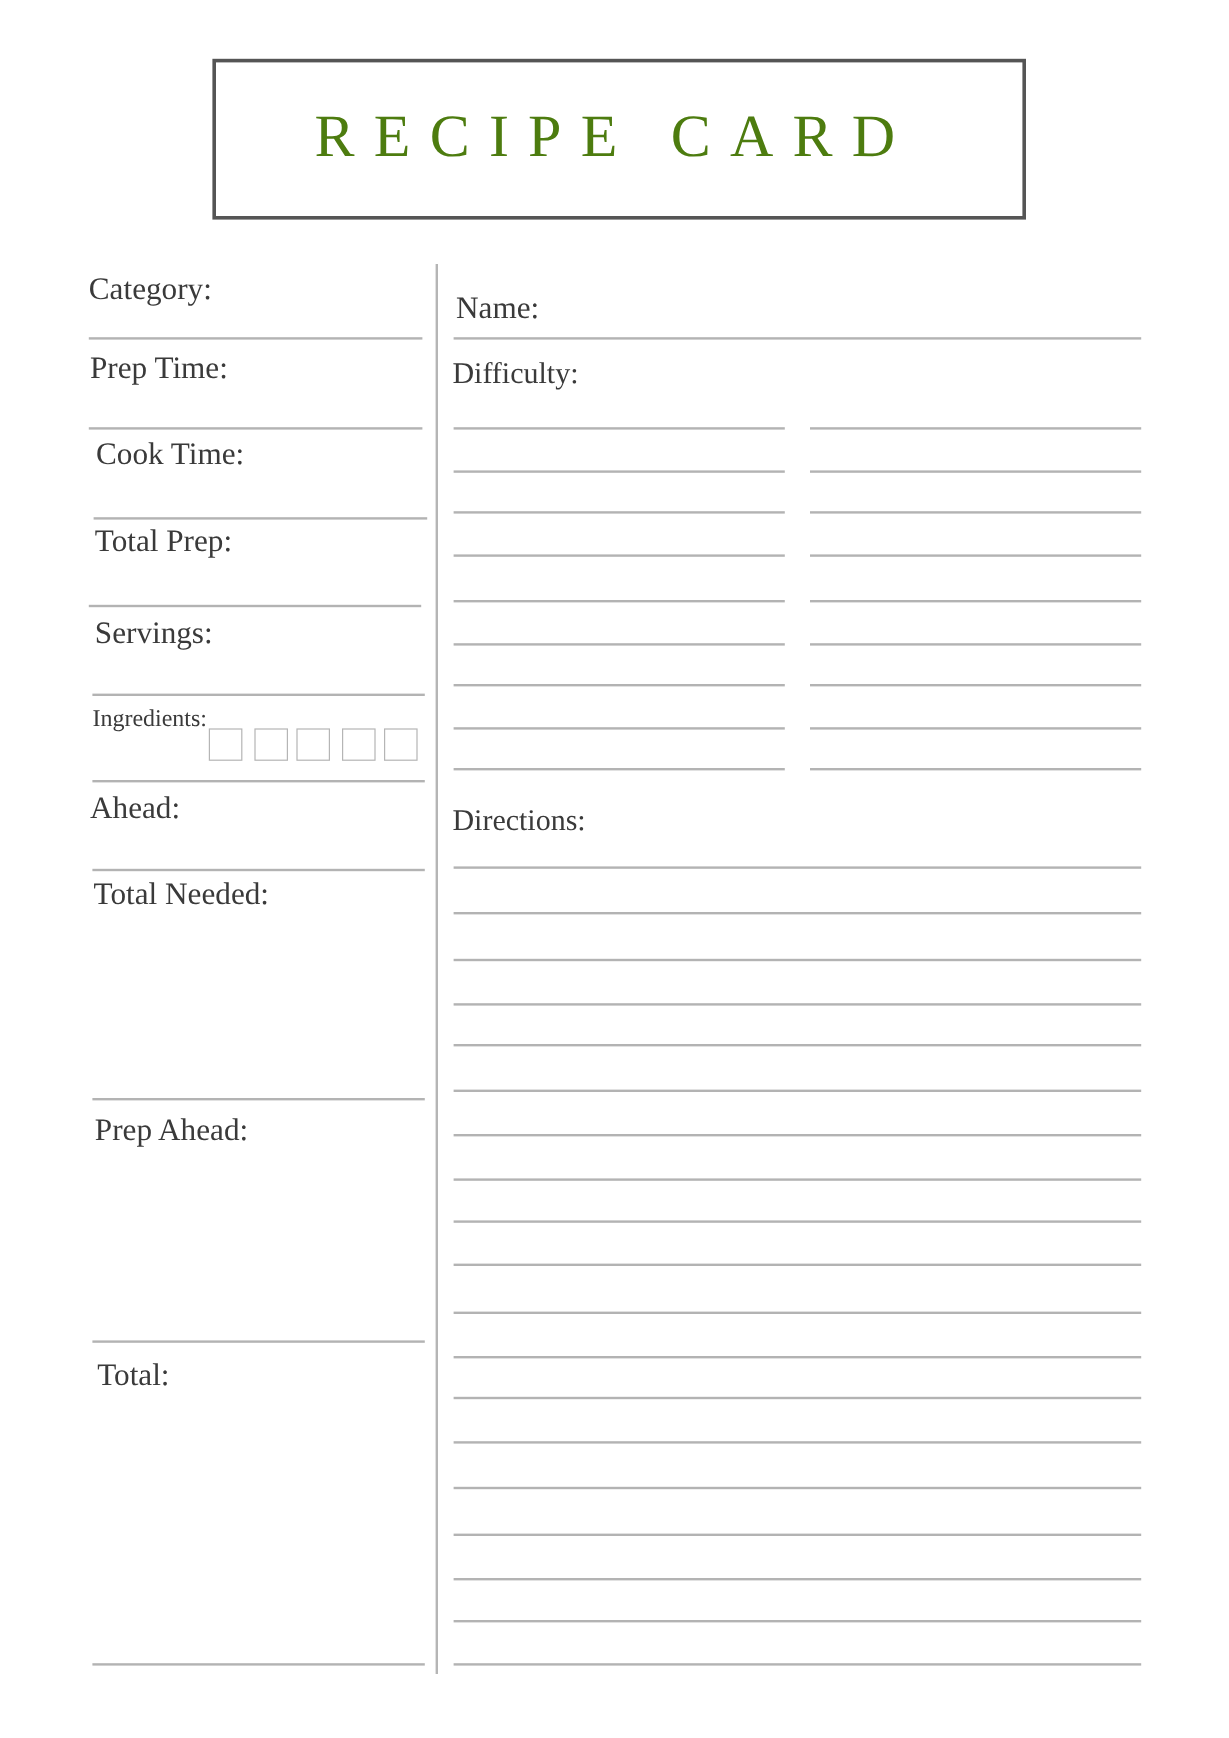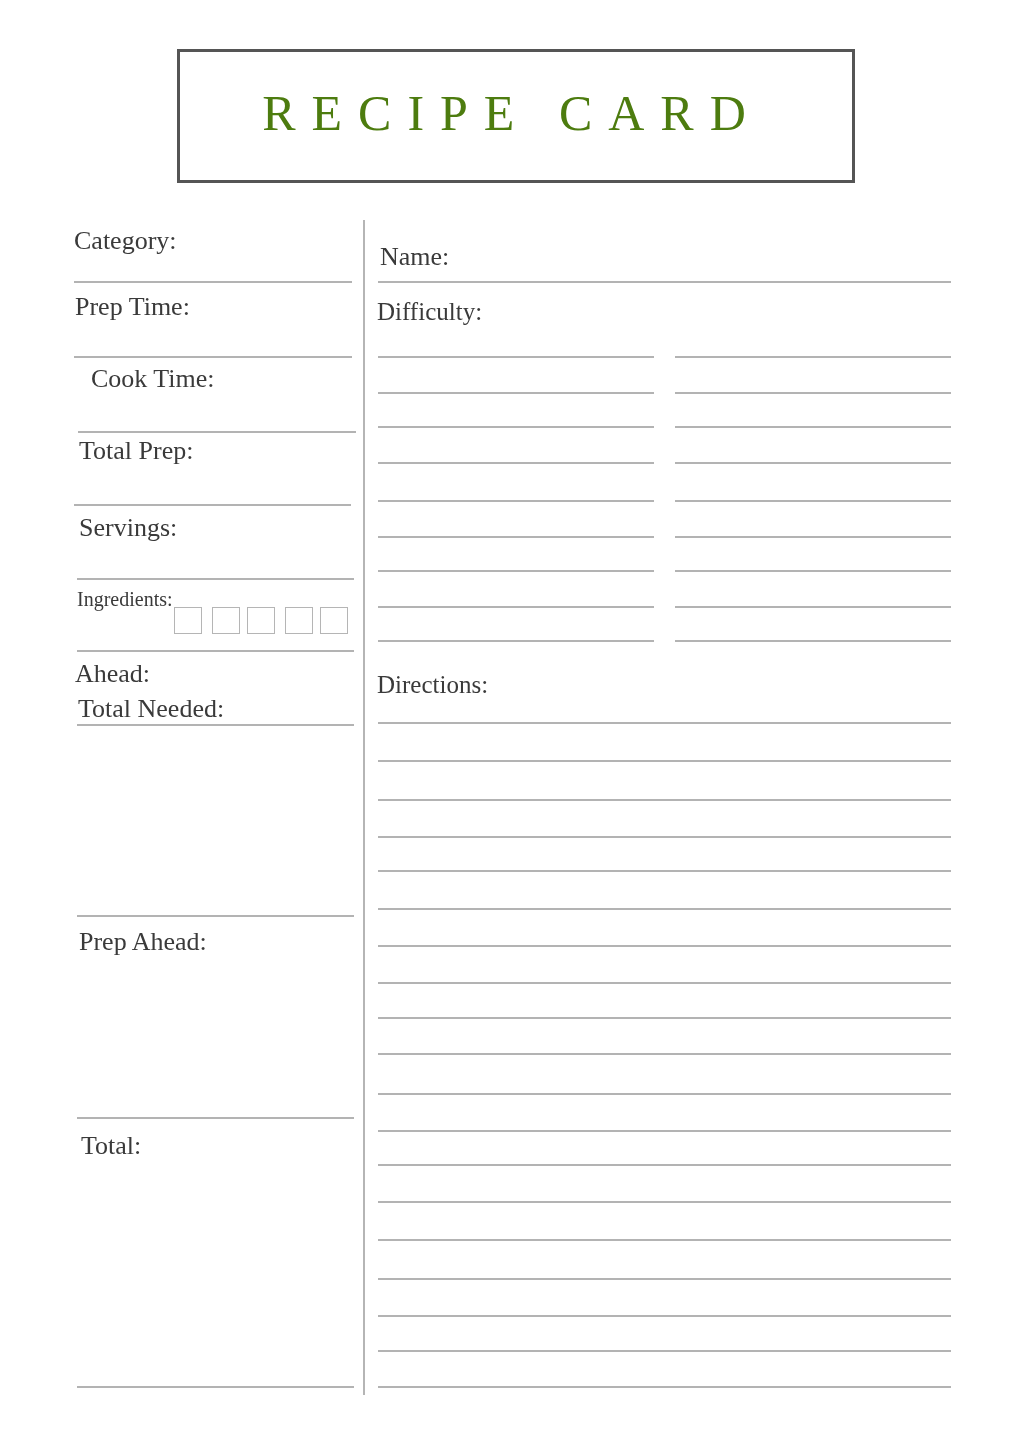--- a/index.html
+++ b/index.html
@@ -30,21 +30,21 @@
   <div class="vdivider"></div>
 
   <div class="lbl" style="left:74px;top:228px;">Category:</div>
   <input class="field-input" style="left: 74px; top: 252px; width: 276px; height: 26px;" value="">
   <div class="rule" style="left:74px;top:281px;width:278px;"></div>
 
   <div class="lbl" style="left:75px;top:294px;">Prep Time:</div>
   <input class="field-input" style="left: 75px; top: 324px; width: 276px; height: 28px;" value="">
   <div class="rule" style="left:74px;top:356px;width:278px;"></div>
 
-  <div class="lbl" style="left:91px;top:366px;text-align:right;">Cook Time:</div>
+  <div class="lbl" style="left:80px;top:366px;text-align:right;">Cook Time:</div>
   <input class="field-input" style="left: 77px; top: 398px; width: 276px; height: 28px;" value="">
   <div class="rule" style="left:78px;top:431px;width:278px;"></div>
 
   <div class="lbl" style="left:79px;top:438px;">Total Prep:</div>
   <input class="field-input" style="left: 75px; top: 470px; width: 276px; height: 30px;" value="">
   <div class="rule" style="left:74px;top:504px;width:277px;"></div>
 
   <div class="lbl" style="left:79px;top:515px;">Servings:</div>
   <input class="field-input" style="left: 78px; top: 546px; width: 274px; height: 28px;" value="">
   <div class="rule" style="left:77px;top:578px;width:277px;"></div>
@@ -54,21 +54,21 @@
   <div class="box" style="left:212px;"></div>
   <div class="box" style="left:247px;"></div>
   <div class="box" style="left:285px;"></div>
   <div class="box" style="left:320px;"></div>
   <div class="rule" style="left:77px;top:650px;width:277px;"></div>
 
   <div class="lbl" style="left:75px;top:661px;">Ahead:</div>
   <input class="field-input" style="left: 77px; top: 692px; width: 276px; height: 28px;" value="">
   <div class="rule" style="left:77px;top:724px;width:277px;"></div>
 
-  <div class="lbl" style="left:78px;top:696px;text-align:right;">Total Needed:</div>
+  <div class="lbl" style="left:78px;top:732px;text-align:right;">Total Needed:</div>
   <textarea class="field-input" style="left: 78px; top: 766px; width: 274px; height: 144px; resize: none;" value=""></textarea>
   <div class="rule" style="left:77px;top:915px;width:277px;"></div>
 
   <div class="lbl" style="left:79px;top:929px;">Prep Ahead:</div>
   <textarea class="field-input" style="left: 78px; top: 958px; width: 274px; height: 154px; resize: none;" value=""></textarea>
   <div class="rule" style="left:77px;top:1117px;width:277px;"></div>
 
   <div class="lbl" style="left:81px;top:1133px;">Total:</div>
   <textarea class="field-input" style="left: 78px; top: 1162px; width: 274px; height: 218px; resize: none;" value=""></textarea>
   <div class="rule" style="left:77px;top:1386px;width:277px;"></div>

